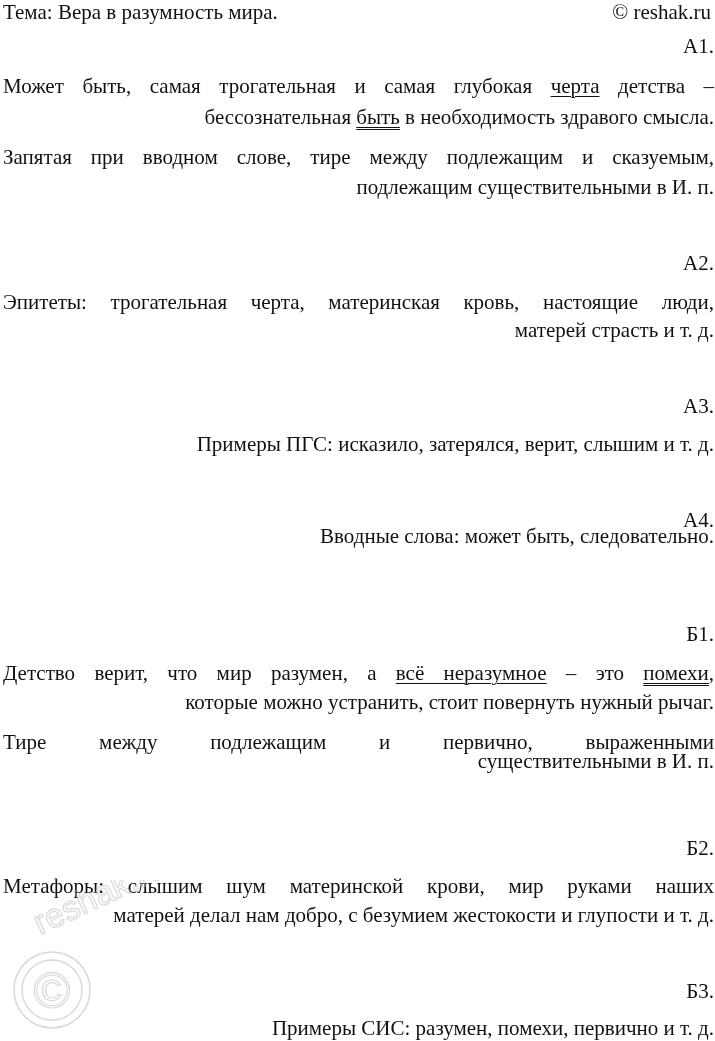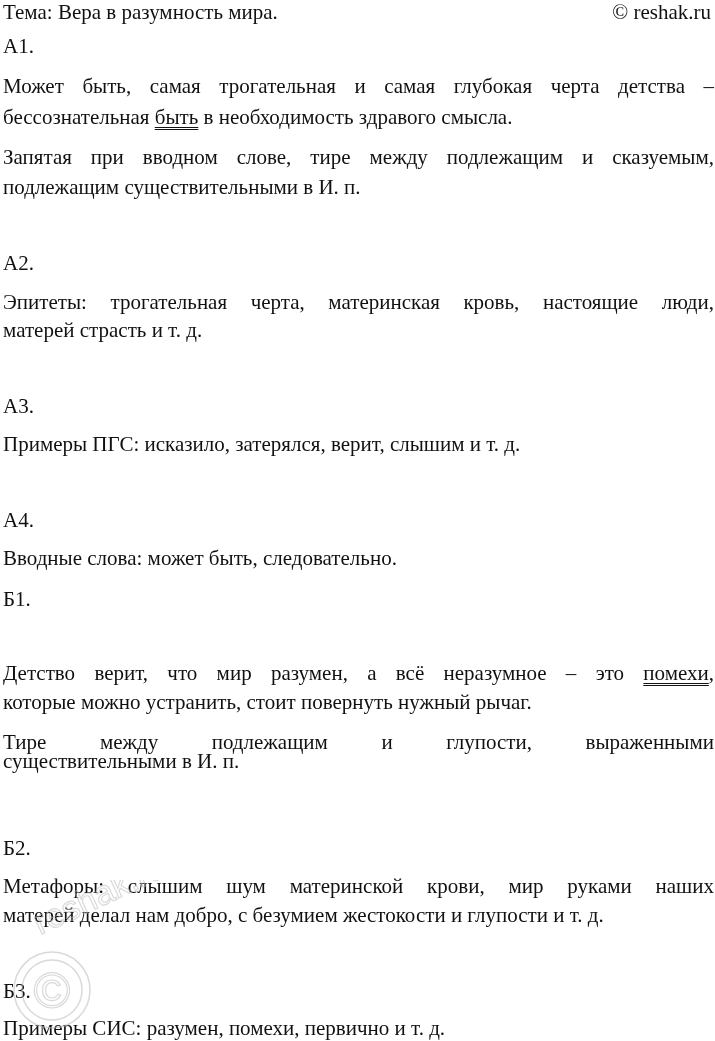--- a/index.html
+++ b/index.html
@@ -4,26 +4,26 @@
   <style>
     html, body { margin: 0; padding: 0; background: #ffffff; }
     body {
       width: 715px; height: 1041px; position: relative; overflow: hidden;
       font-family: "Liberation Serif", "DejaVu Serif", serif;
       color: #111111;
       font-size: 21px;
     }
     .line {
       position: absolute; left: 3px; width: 711px;
-      white-space: nowrap; line-height: 24px;
+      white-space: nowrap; line-height: 24px; text-align: right;
     }
     .just { text-align: justify; text-align-last: justify; white-space: normal; }
     .header-left { position: absolute; left: 3px; top: 0px; line-height: 24px; }
     .header-right { position: absolute; right: 4px; top: 0px; line-height: 24px; }
-    .u1 { text-decoration-thickness: 1px; text-underline-offset: 3px; }
+    .u1 { text-decoration: underline; text-decoration-thickness: 1px; text-underline-offset: 3px; }
     .u2 { text-decoration: underline double; text-decoration-thickness: 1px; text-underline-offset: 3px; }
     .watermark {
       position: absolute; left: 10px; top: 880px; width: 190px; height: 170px;
       pointer-events: none; opacity: 0.55;
     }
   </style>
 </head>
 <body>
 
 <div>
@@ -45,28 +45,28 @@
   <div class="line" style="top:318px">матерей страсть и т. д.</div>
 </div>
 
 <div>
   <div class="line" style="top:394px">А3.</div>
   <div class="line" style="top:432px">Примеры ПГС: исказило, затерялся, верит, слышим и т. д.</div>
 </div>
 
 <div>
   <div class="line" style="top:508px">А4.</div>
-  <div class="line" style="top:546px">Вводные слова: может быть, следовательно.</div>
+  <div class="line" style="top:524px">Вводные слова: может быть, следовательно.</div>
 </div>
 
 <div>
-  <div class="line" style="top:587px">Б1.</div>
+  <div class="line" style="top:622px">Б1.</div>
   <div class="line just" style="top:661px"><span>Детство верит, что мир разумен, а</span> <span class="u1">всё неразумное</span> <span>– это</span> <span><span class="u2">помехи</span><span>,</span></span></div>
   <div class="line" style="top:690px">которые можно устранить, стоит повернуть нужный рычаг.</div>
-  <div class="line just" style="top:730px">Тире между подлежащим и глупости, выраженными</div>
+  <div class="line just" style="top:730px">Тире между подлежащим и первично, выраженными</div>
   <div class="line" style="top:749px">существительными в И. п.</div>
 </div>
 
 <div>
   <div class="line" style="top:836px">Б2.</div>
   <div class="line just" style="top:874px">Метафоры: слышим шум материнской крови, мир руками наших</div>
   <div class="line" style="top:903px">матерей делал нам добро, с безумием жестокости и глупости и т. д.</div>
 </div>
 
 <div>

